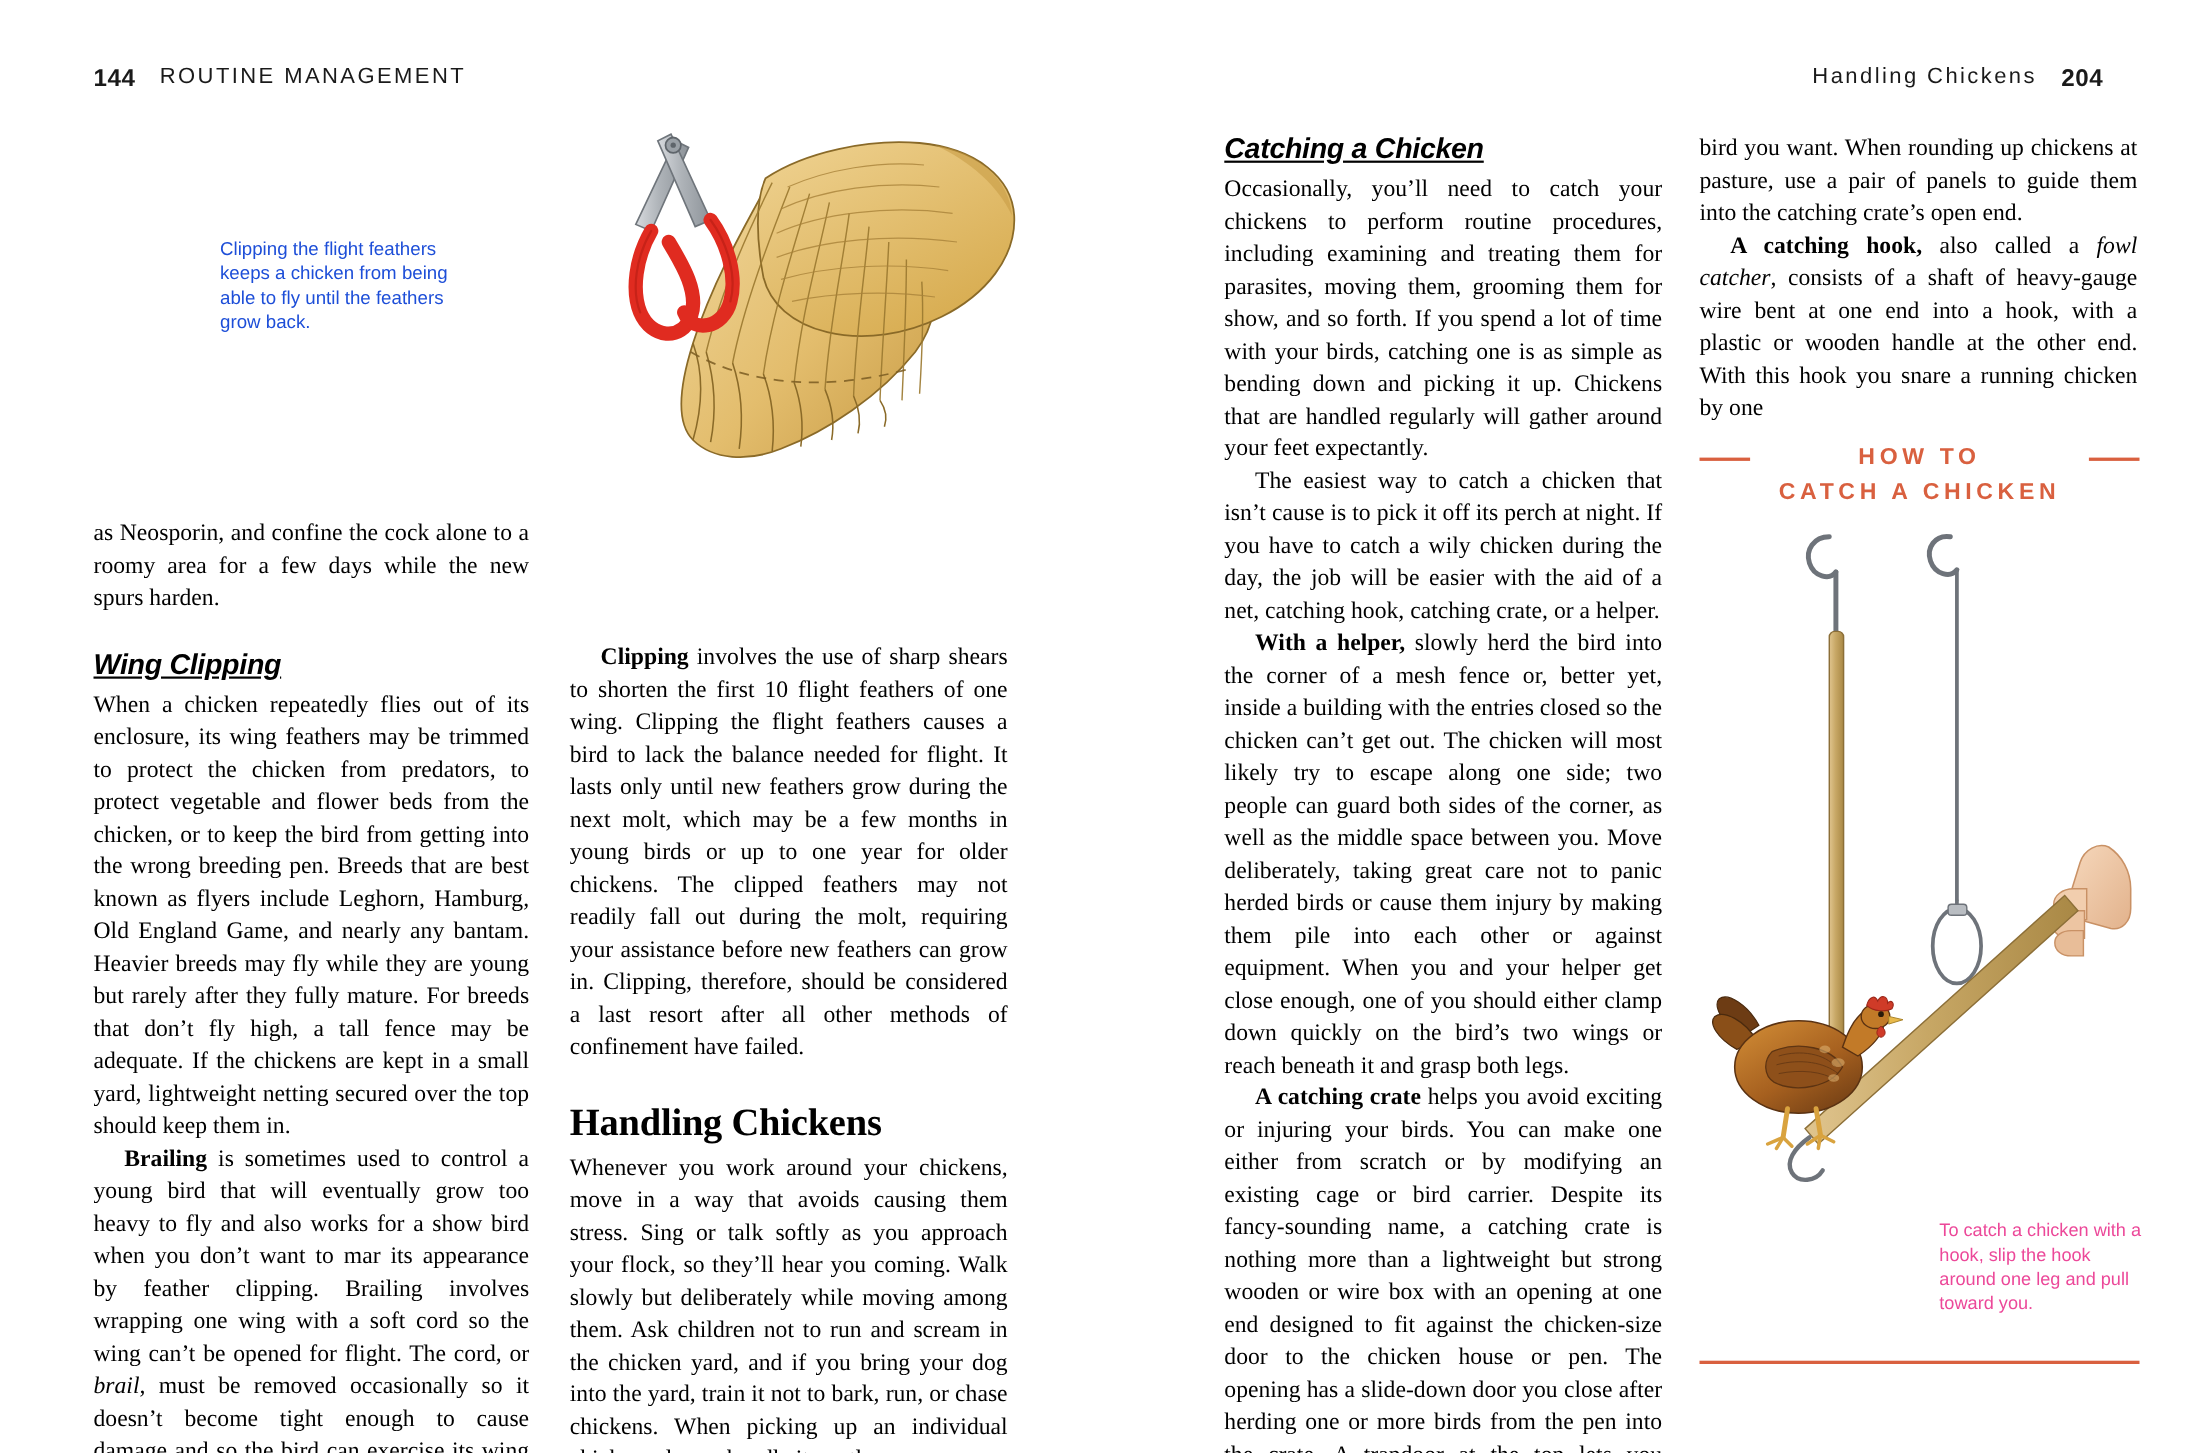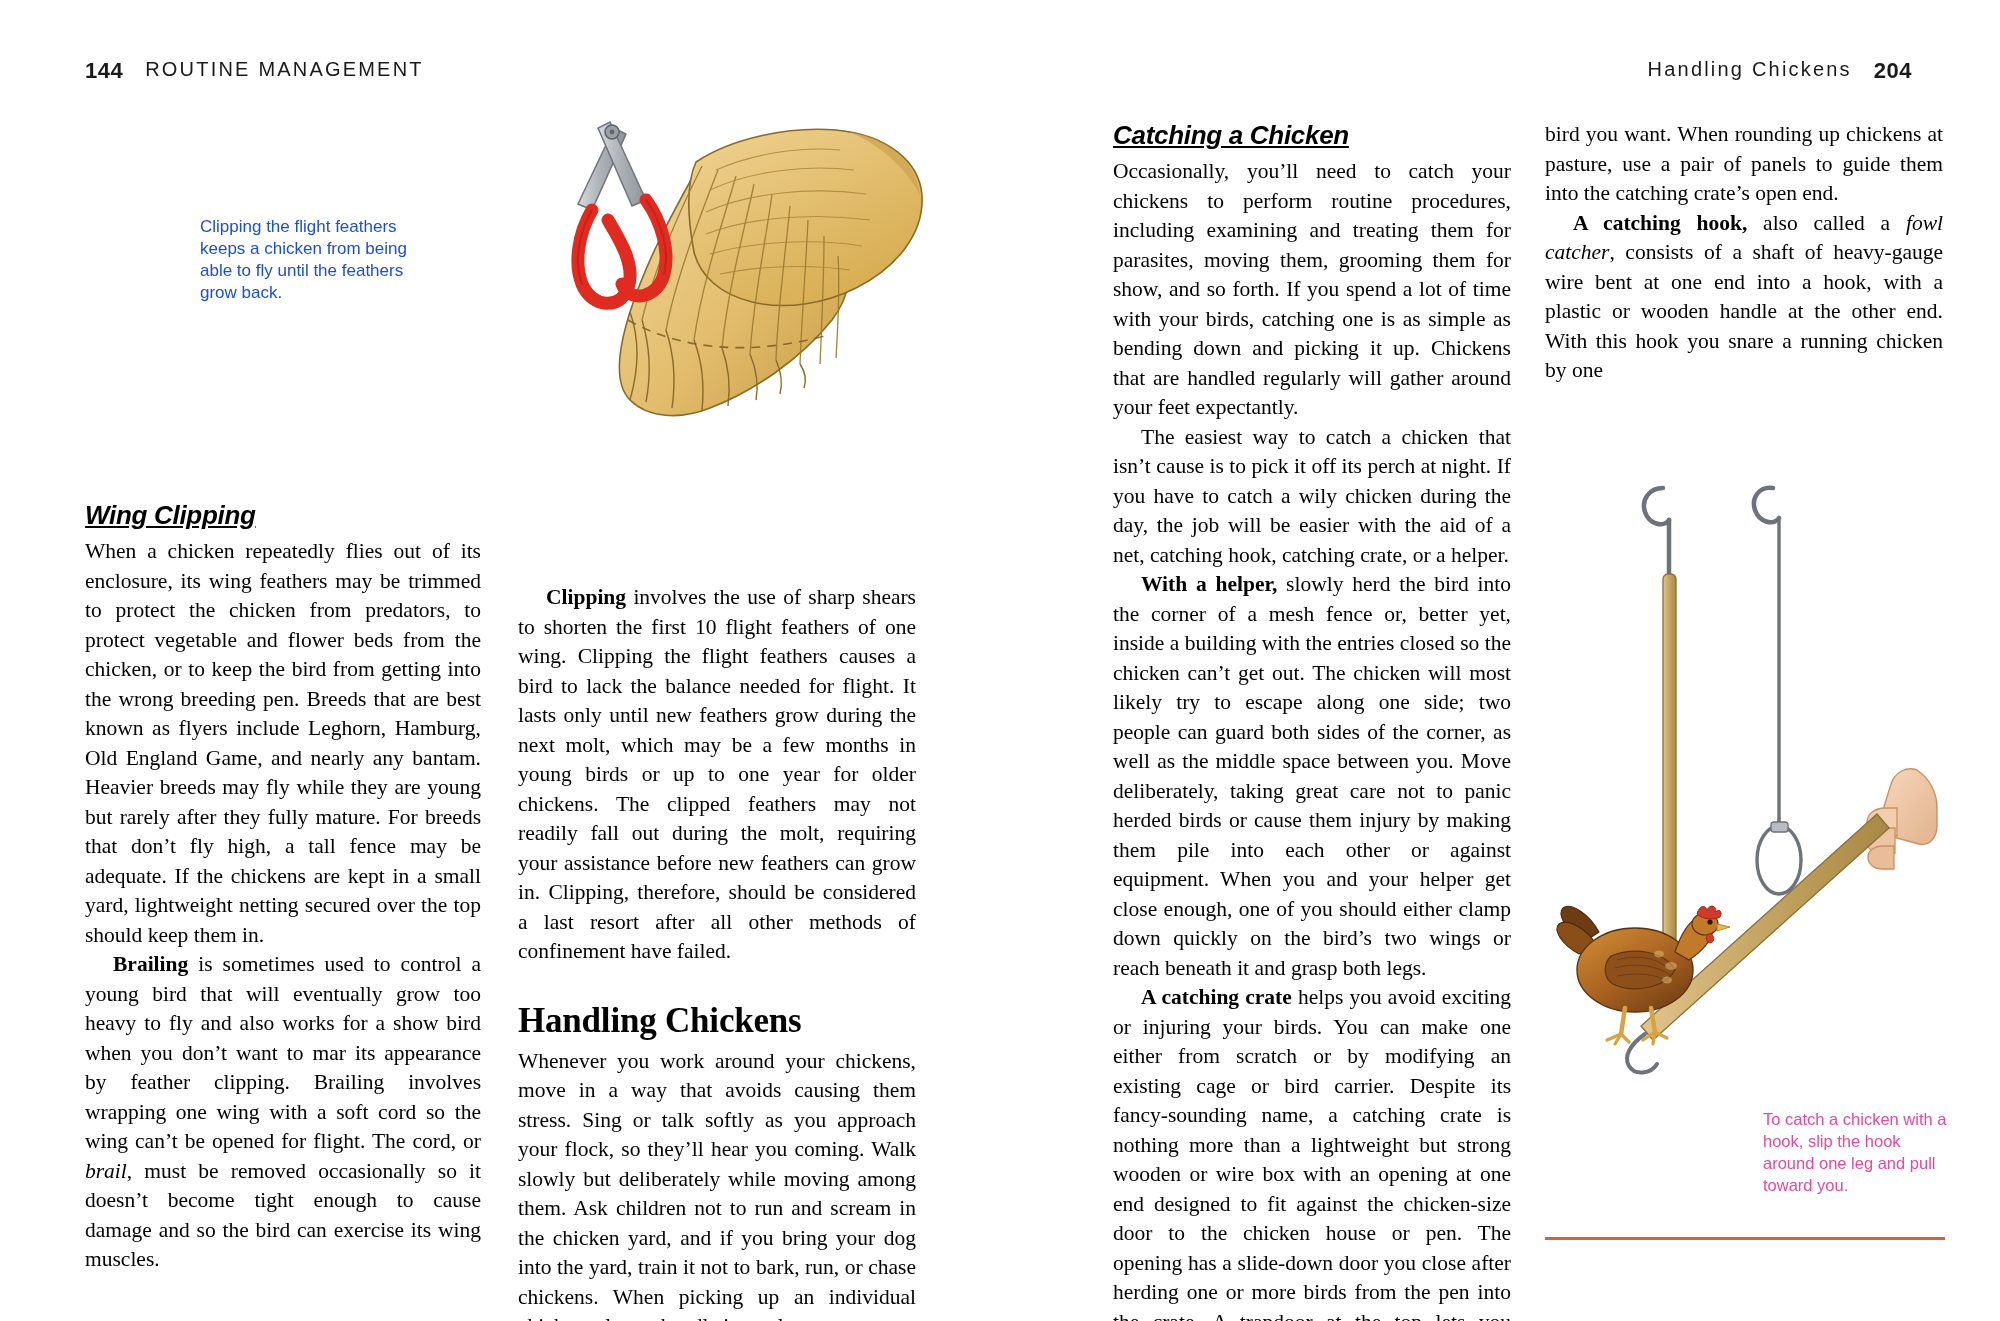--- a/index.html
+++ b/index.html
@@ -274,20 +274,21 @@
           <path d="M 222 202 C 208 226, 204 256, 212 276"></path>
           <path d="M 276 192 C 292 214, 300 244, 294 266"></path>
         </g>
       </g>
     </svg>
   </div>
 
   <div class="caption-flight">Clipping the flight feathers keeps a chicken from being able to fly until the feathers grow back.</div>
 
   <div class="col" id="col1">
+    <p>as Neosporin, and confine the cock alone to a roomy area for a few days while the new spurs harden.</p>
 
     <h3 class="sec-b">Wing Clipping</h3>
 
     <p>When a chicken repeatedly flies out of its enclosure, its wing feathers may be trimmed to protect the chicken from predators, to protect vegetable and flower beds from the chicken, or to keep the bird from getting into the wrong breeding pen. Breeds that are best known as flyers include Leghorn, Hamburg, Old England Game, and nearly any bantam. Heavier breeds may fly while they are young but rarely after they fully mature. For breeds that don’t fly high, a tall fence may be adequate. If the chickens are kept in a small yard, lightweight netting secured over the top should keep them in.</p>
 
     <p class="indent">
       <b>Brailing</b><span> is sometimes used to control a young bird that will eventually grow too heavy to fly and also works for a show bird when you don’t want to mar its appearance by feather clipping. Brailing involves wrapping one wing with a soft cord so the wing can’t be opened for flight. The cord, or </span><i>brail</i><span>, must be removed occasionally so it doesn’t become tight enough to cause damage and so the bird can exercise its wing muscles.</span>
     </p>
   </div>
 
@@ -320,20 +321,26 @@
   <div class="col" id="col4">
     <p>bird you want. When rounding up chickens at pasture, use a pair of panels to guide them into the catching crate’s open end.</p>
 
     <p class="indent">
       <b>A catching hook,</b><span> also called a </span><i>fowl catcher</i><span>, consists of a shaft of heavy-gauge wire bent at one end into a hook, with a plastic or wooden handle at the other end. With this hook you snare a running chicken by one</span>
     </p>
   </div>
 
   <div class="howto">
 
+    <div class="howto-head">
+      <span class="rule-l"></span>
+      <span class="rule-r"></span>
+      <div>HOW TO</div>
+      <div>CATCH A CHICKEN</div>
+    </div>
 
     <div class="illus" style="left:0px; top:78px;">
       <svg width="400" height="700" viewBox="0 0 400 700" aria-hidden="true">
         <defs>
           <linearGradient id="shaftGrad" x1="0" y1="0" x2="1" y2="0">
             <stop offset="0%" stop-color="#e0c58f"></stop>
             <stop offset="45%" stop-color="#c7a765"></stop>
             <stop offset="100%" stop-color="#a98845"></stop>
           </linearGradient>
           <linearGradient id="skinGrad" x1="0" y1="0" x2="1" y2="1">

